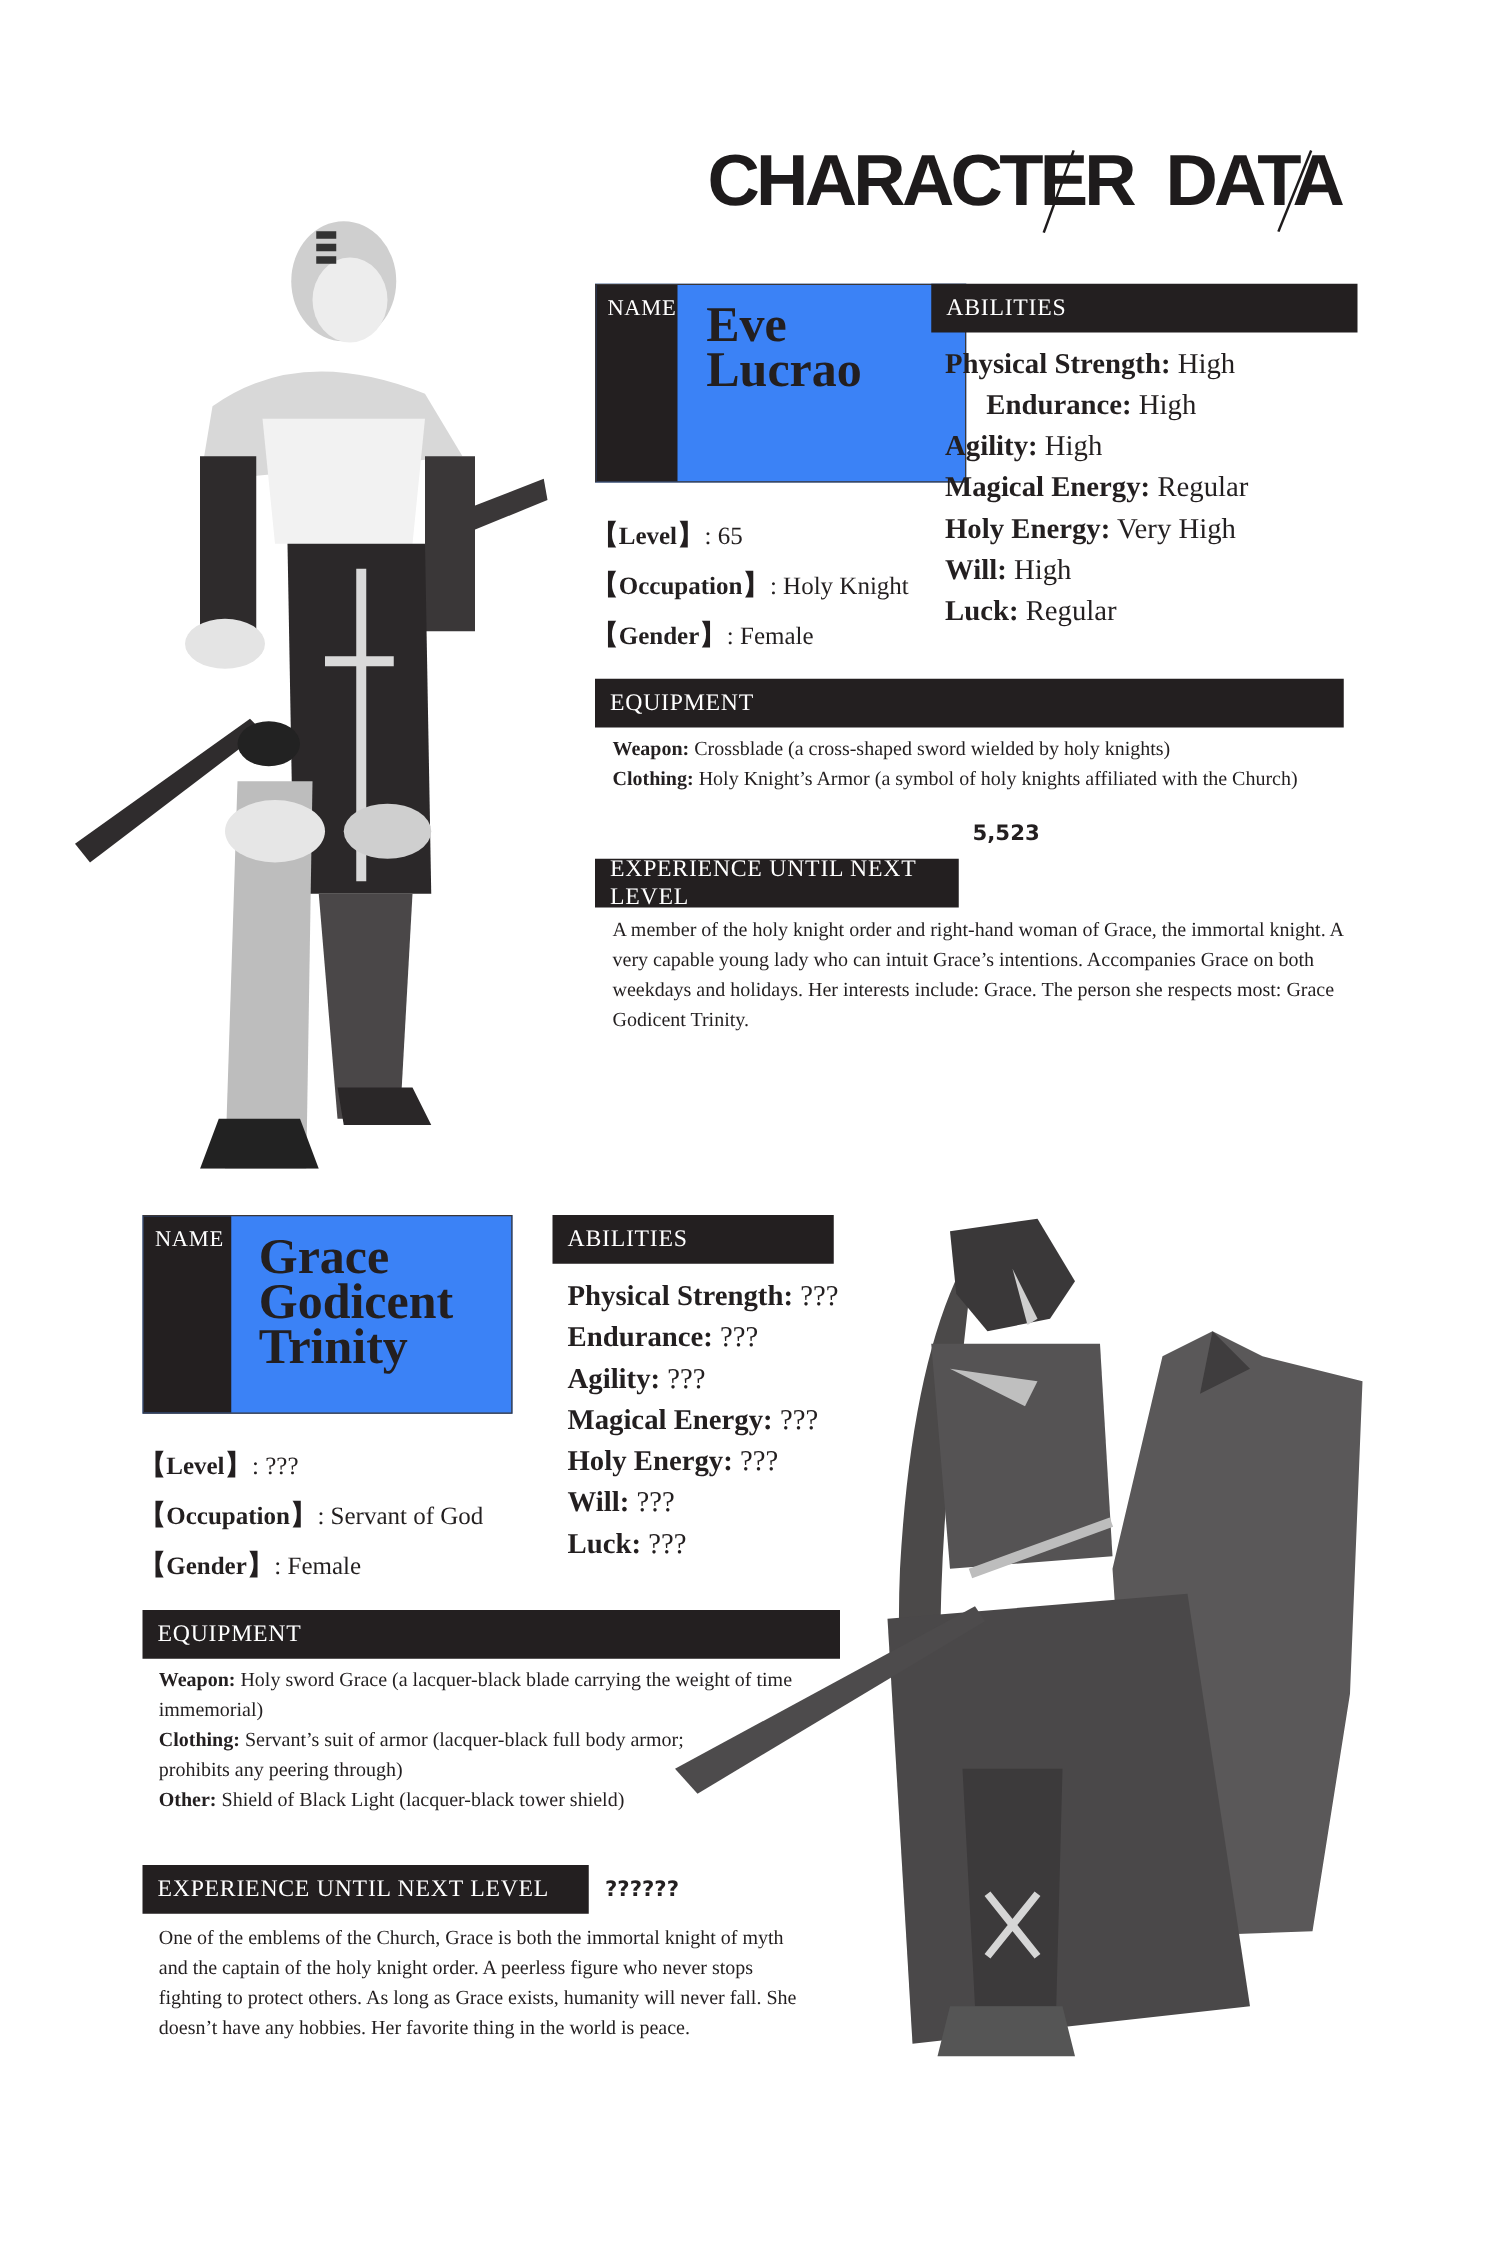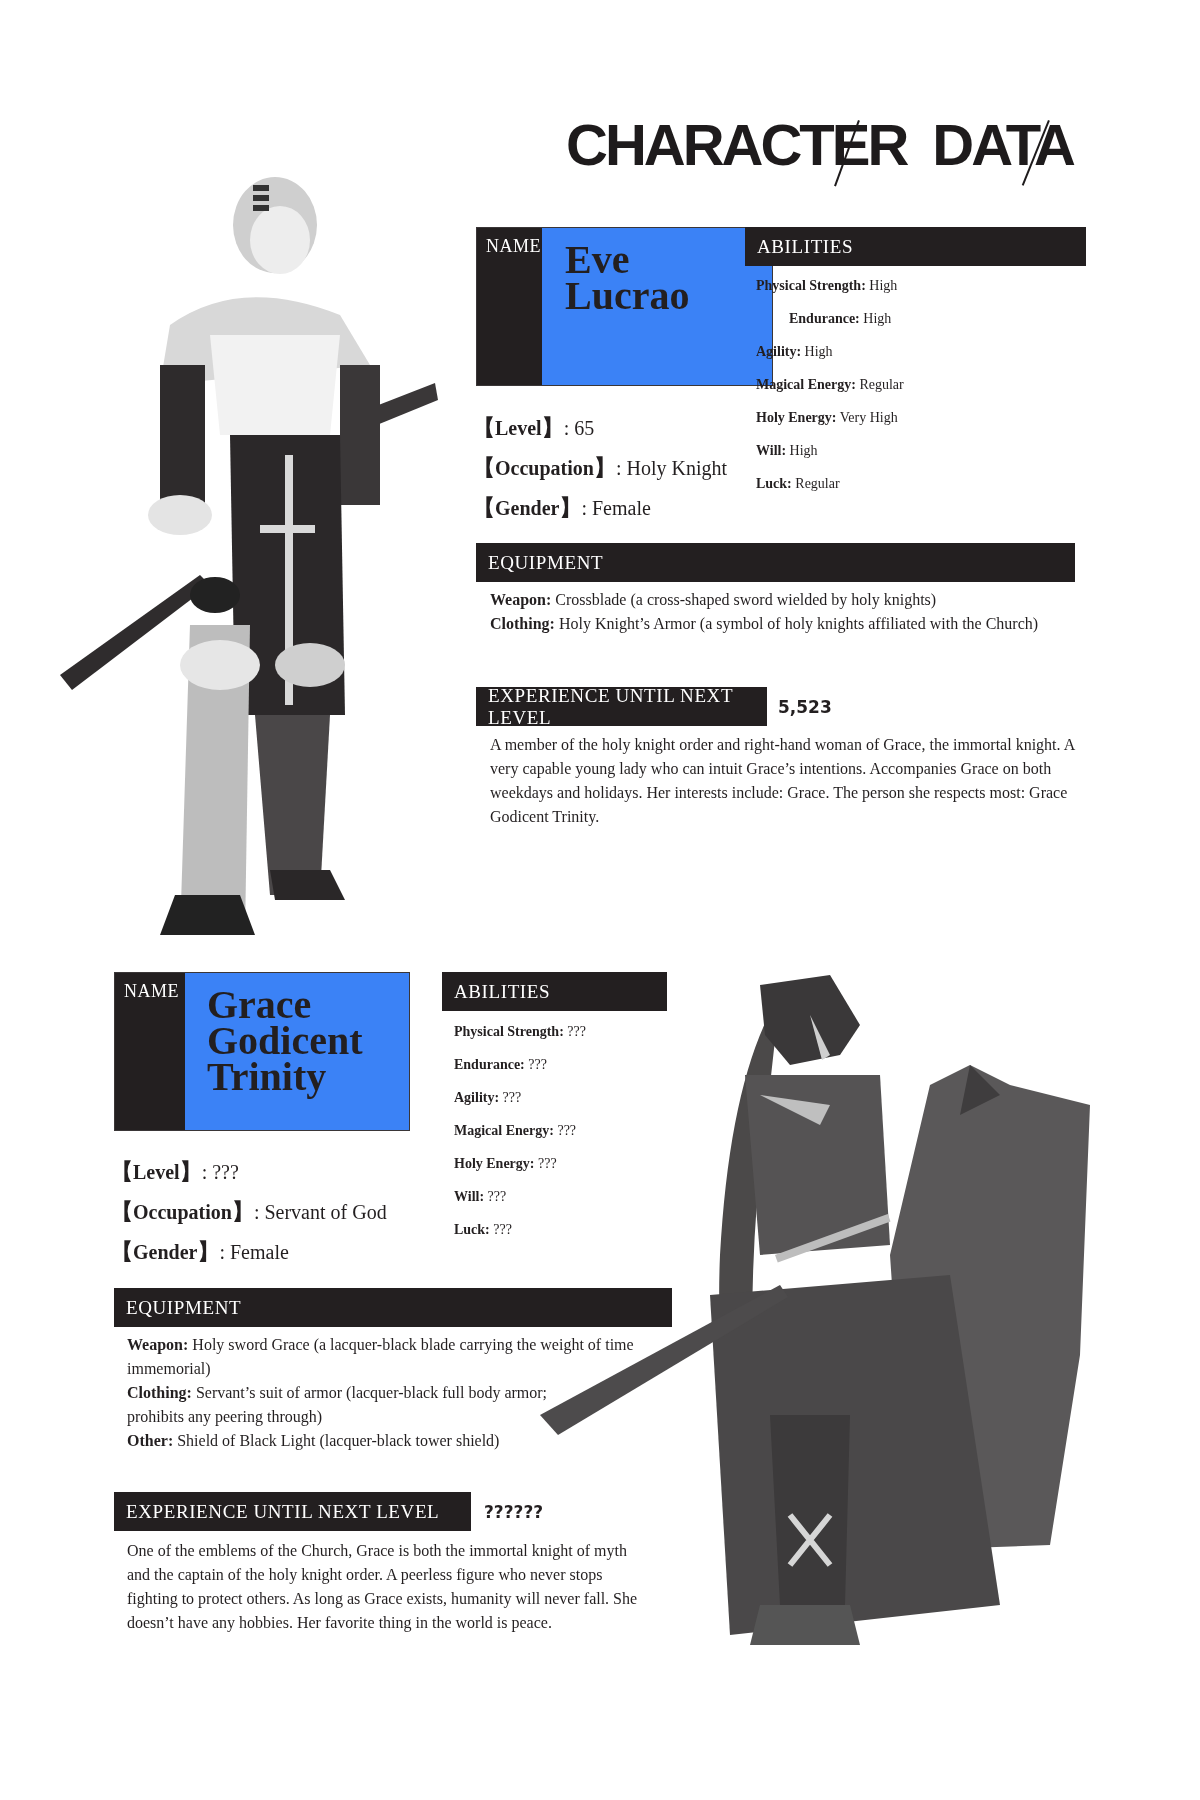--- a/index.html
+++ b/index.html
@@ -23,21 +23,21 @@
 
   
   .bar { background: #231f20; color: #fff; font-family: Liberation Serif, serif;
          font-size: 19px; letter-spacing: 0.6px; box-sizing: border-box; padding-left: 12px;
          display: flex; align-items: center; }
 
   .stat { font-family: "Liberation Serif", serif; font-size: 20px; white-space: nowrap; }
   .stat b { font-weight: 700; }
   .bracket { font-weight: 700; font-size: 22px; }
 
-  .ab { font-family: "Liberation Serif", serif; font-size: 14px; white-space: nowrap; }
+  .ab { font-family: "Liberation Serif", serif; font-size: 23px; white-space: nowrap; }
   .ab b { font-weight: 700; }
 
   .para { font-family: "Liberation Serif", serif; font-size: 16px; line-height: 24px; }
   .para b { font-weight: 700; }
   .xpval { font-family: "DejaVu Sans", sans-serif; font-weight: 700; font-size: 17px; }
 </style>
 </head>
 <body>
 
 <div class="abs title">
@@ -110,21 +110,21 @@
   <div class="ab" style="height:33px;"><b>Luck:</b><span> Regular</span></div>
 </div>
 
 <div class="abs bar" style="left:476px;top:543px;width:599px;height:39px;">EQUIPMENT</div>
 <div class="abs para" style="left:490px;top:588px;width:600px;">
   <div><b>Weapon:</b><span> Crossblade (a cross-shaped sword wielded by holy knights)</span></div>
   <div style="width:560px;"><b>Clothing:</b><span> Holy Knight’s Armor (a symbol of holy knights affiliated with the Church)</span></div>
 </div>
 
 <div class="abs bar" style="left:476px;top:687px;width:291px;height:39px;">EXPERIENCE UNTIL NEXT LEVEL</div>
-<div class="abs xpval" style="left:778px;top:697px;">5,523</div>
+<div class="abs xpval" style="left:778px;top:657px;">5,523</div>
 
 <div class="abs para" style="left:490px;top:733px;width:590px;">A member of the holy knight order and right-hand woman of Grace, the immortal knight. A very capable young lady who can intuit Grace’s intentions. Accompanies Grace on both weekdays and holidays. Her interests include: Grace. The person she respects most: Grace Godicent Trinity.</div>
 
 <div class="abs namebox" style="left:114px;top:972px;width:296px;height:159px;">
   <div class="col" style="width:70px;"></div>
   <div class="lbl" style="left:9px;top:8px;">NAME</div>
   <div class="nm" style="left:92px;top:14px;">
     <div>Grace</div>
     <div>Godicent</div>
     <div>Trinity</div>

